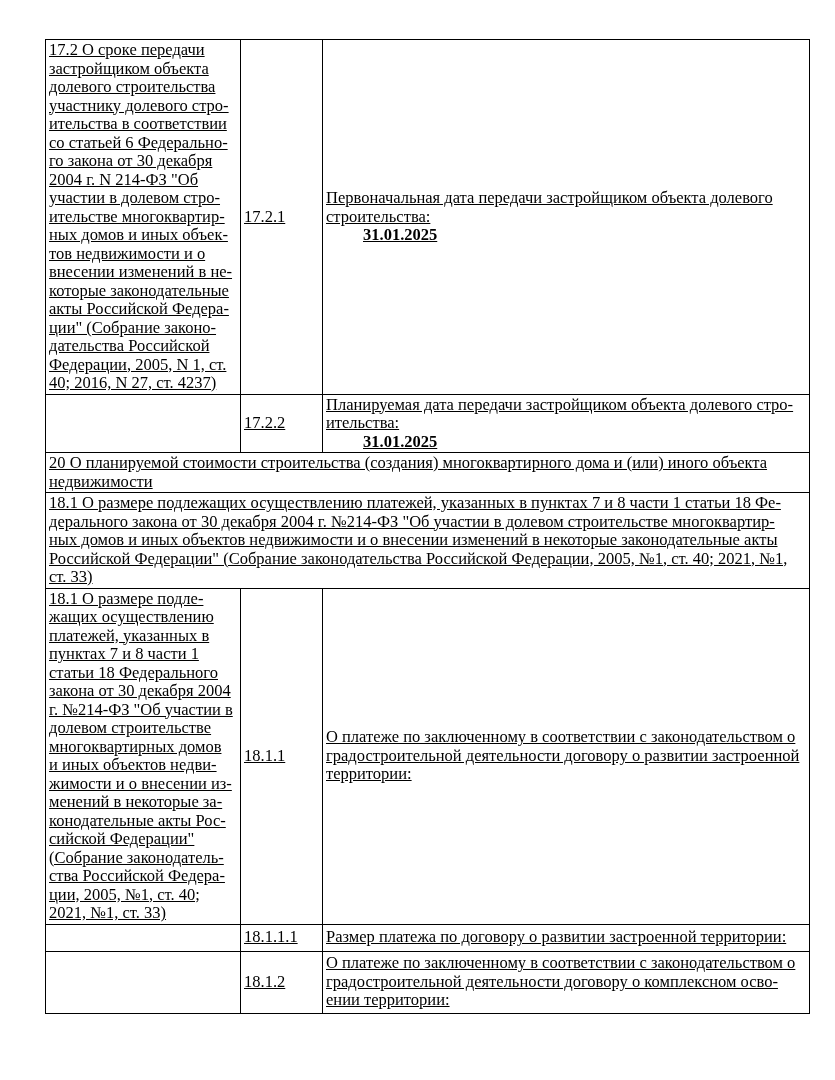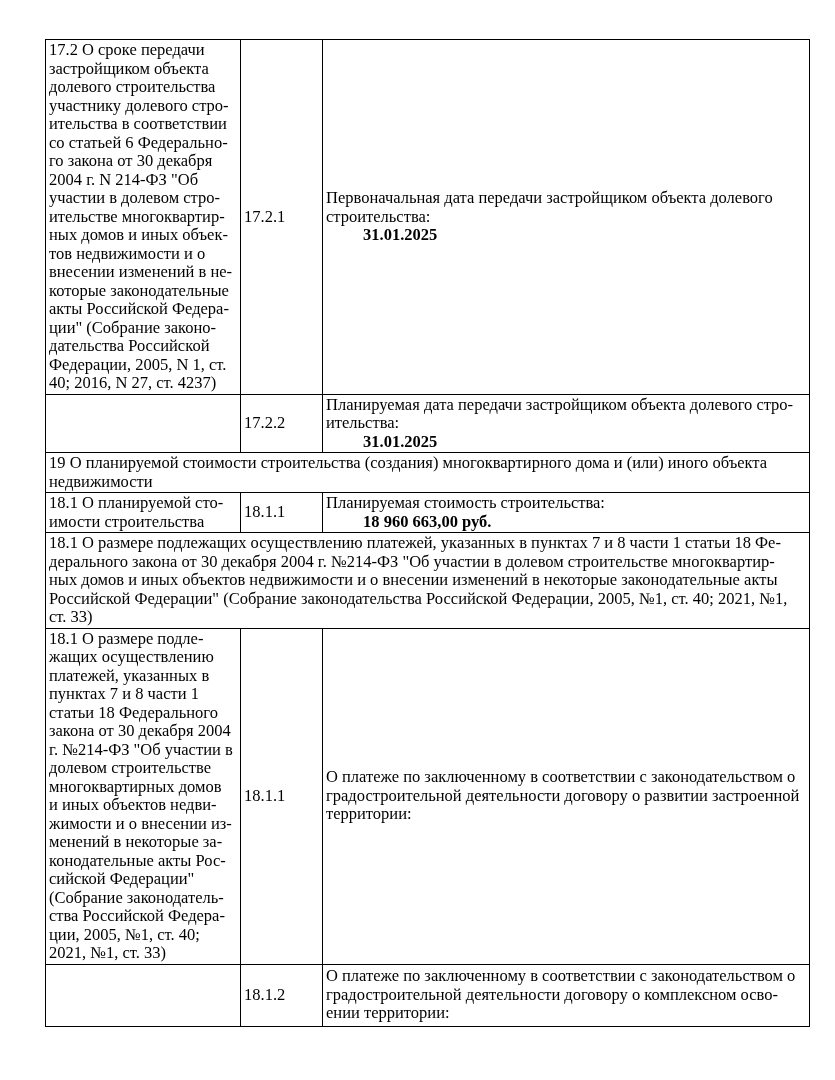--- a/index.html
+++ b/index.html
@@ -23,20 +23,21 @@
     width: 743px;
     border-collapse: collapse;
     table-layout: fixed;
     font-size: 16.5px;
     line-height: 18.5px;
   }
   table.decl td {
     border: 1px solid #000000;
     padding: 1px 3px;
     overflow: hidden;
+    text-decoration: underline;
   }
   td.c1 {
     width: 188px;
     vertical-align: top;
     white-space: pre;
   }
   td.c2 {
     width: 75px;
     vertical-align: middle;
     white-space: nowrap;
@@ -93,28 +94,22 @@
         <td class="c3"><span>Первоначальная дата передачи застройщиком объекта долевого
 строительства:</span><span class="val">31.01.2025</span></td>
       </tr>
       <tr class="r-17-2-2">
         <td class="c1"><span></span></td>
         <td class="c2"><span>17.2.2</span></td>
         <td class="c3"><span>Планируемая дата передачи застройщиком объекта долевого стро-
 ительства:</span><span class="val">31.01.2025</span></td>
       </tr>
       <tr>
-        <td class="section" colspan="3"><span>19 О планируемой стоимости строительства (создания) многоквартирного дома и (или) иного объекта
+        <td class="section" colspan="3"><span>20 О планируемой стоимости строительства (создания) многоквартирного дома и (или) иного объекта
 недвижимости</span></td>
-      </tr>
-      <tr class="r-18-1-1a">
-        <td class="c1"><span>18.1 О планируемой сто-
-имости строительства</span></td>
-        <td class="c2"><span>18.1.1</span></td>
-        <td class="c3"><span>Планируемая стоимость строительства:</span><span class="val">18 960 663,00 руб.</span></td>
       </tr>
       <tr>
         <td class="section" colspan="3"><span>18.1 О размере подлежащих осуществлению платежей, указанных в пунктах 7 и 8 части 1 статьи 18 Фе-
 дерального закона от 30 декабря 2004 г. №214-ФЗ "Об участии в долевом строительстве многоквартир-
 ных домов и иных объектов недвижимости и о внесении изменений в некоторые законодательные акты
 Российской Федерации" (Собрание законодательства Российской Федерации, 2005, №1, ст. 40; 2021, №1,
 ст. 33)</span></td>
       </tr>
       <tr class="r-18-1-1b">
         <td class="c1"><span>18.1 О размере подле-
@@ -133,20 +128,25 @@
 сийской Федерации"
 (Собрание законодатель-
 ства Российской Федера-
 ции, 2005, №1, ст. 40;
 2021, №1, ст. 33)</span></td>
         <td class="c2"><span>18.1.1</span></td>
         <td class="c3"><span>О платеже по заключенному в соответствии с законодательством о
 градостроительной деятельности договору о развитии застроенной
 территории:</span><span class="val"></span></td>
       </tr>
+      <tr class="r-18-1-1-1">
+        <td class="c1"><span></span></td>
+        <td class="c2"><span>18.1.1.1</span></td>
+        <td class="c3"><span>Размер платежа по договору о развитии застроенной территории:</span><span class="val"></span></td>
+      </tr>
       <tr class="r-18-1-2">
         <td class="c1"><span></span></td>
         <td class="c2"><span>18.1.2</span></td>
         <td class="c3"><span>О платеже по заключенному в соответствии с законодательством о
 градостроительной деятельности договору о комплексном осво-
 ении территории:</span><span class="val"></span></td>
       </tr>
     </tbody>
   </table>
 </div>

